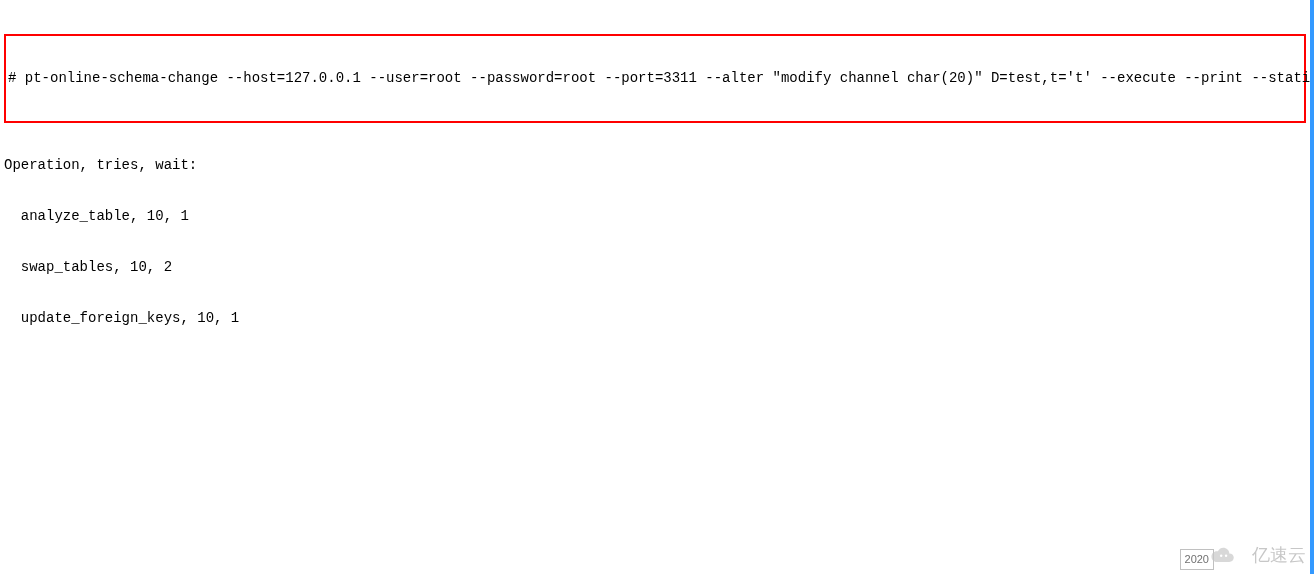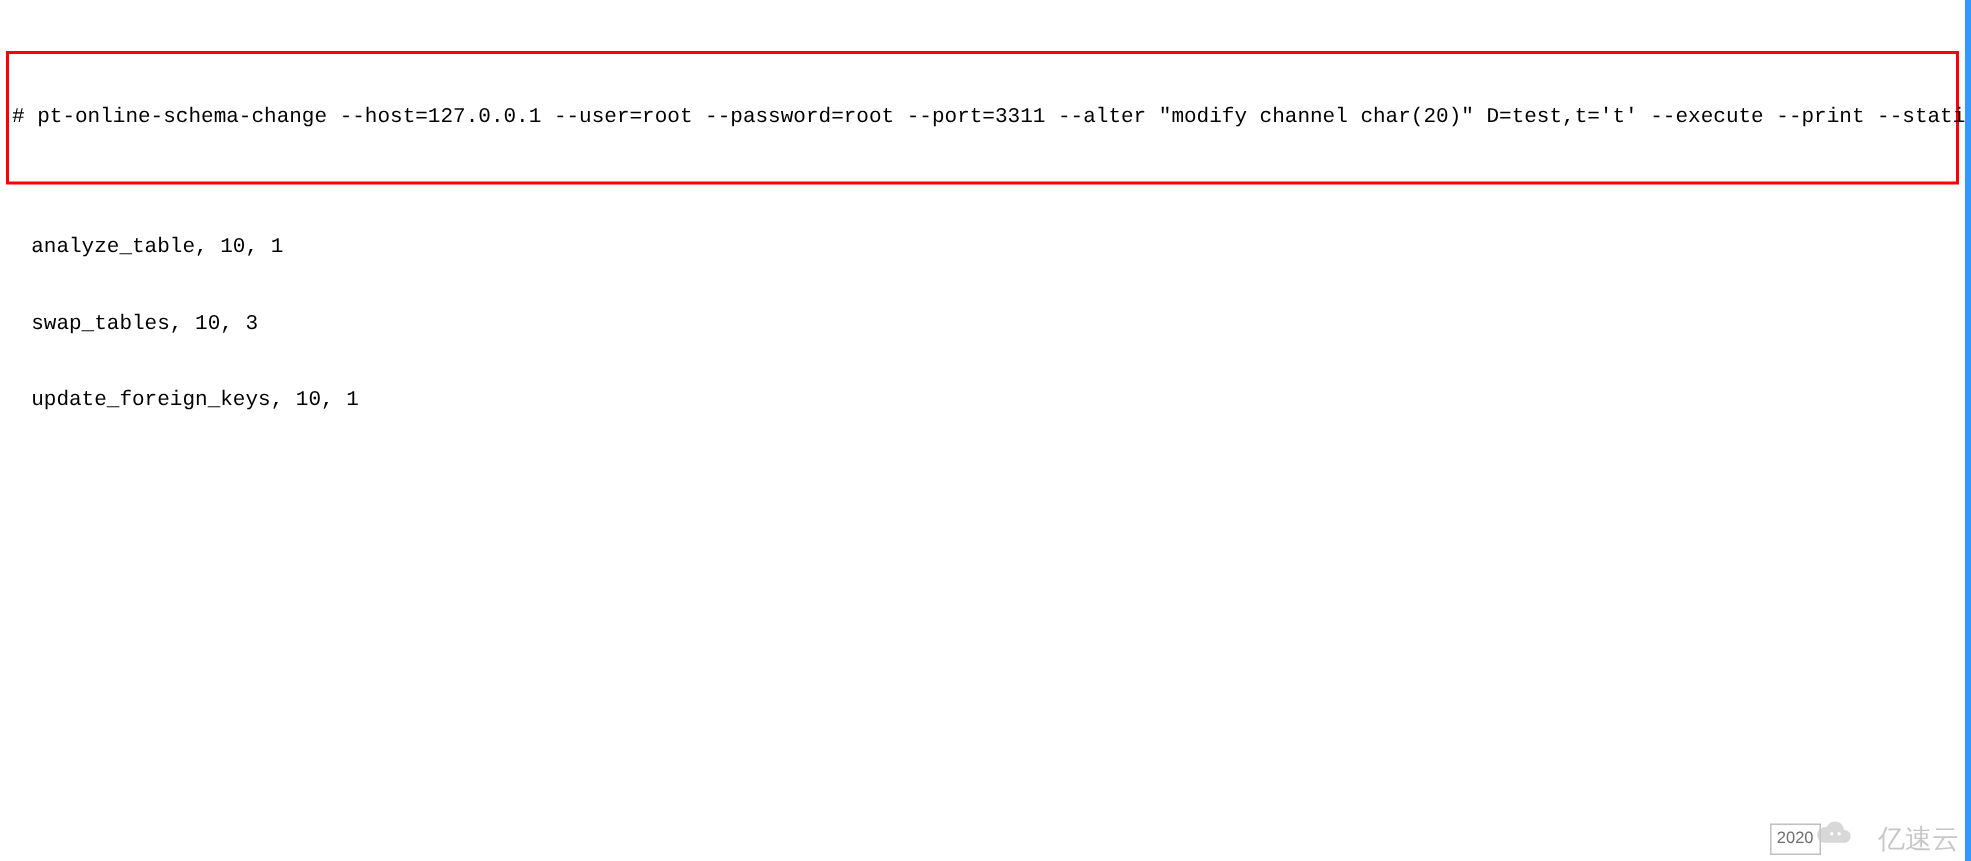--- a/index.html
+++ b/index.html
@@ -36,21 +36,21 @@
     right: 0;
     width: 4px;
     height: 100%;
     background: #3399ff;
   }
   .watermark {
     position: absolute;
     right: 8px;
     bottom: 6px;
     display: flex;
-    align-items: flex-end;
+    align-items: center;
     gap: 17px;
     color: #b0b0b0;
     font-family: Arial, sans-serif;
     font-size: 18px;
     opacity: 0.7;
     pointer-events: none;
   }
   .watermark-year {
     position: absolute;
     right: 100px;
@@ -68,22 +68,23 @@
     height: 26px;
   }
 </style>
 </head>
 <body>
 
 <div class="terminal">
   <div class="highlight-box">
     <span class="line"># pt-online-schema-change --host=127.0.0.1 --user=root --password=root --port=3311 --alter "modify channel char(20)" D=test,t='t' --execute --print --statistics</span>
   </div>
+  <span class="line">Operation, tries, wait:</span>
   <span class="line">  analyze_table, 10, 1</span>
-  <span class="line">  swap_tables, 10, 3</span>
+  <span class="line">  swap_tables, 10, 2</span>
   <span class="line">  update_foreign_keys, 10, 1</span>
   
   
   
   
   
   
   
   
   

